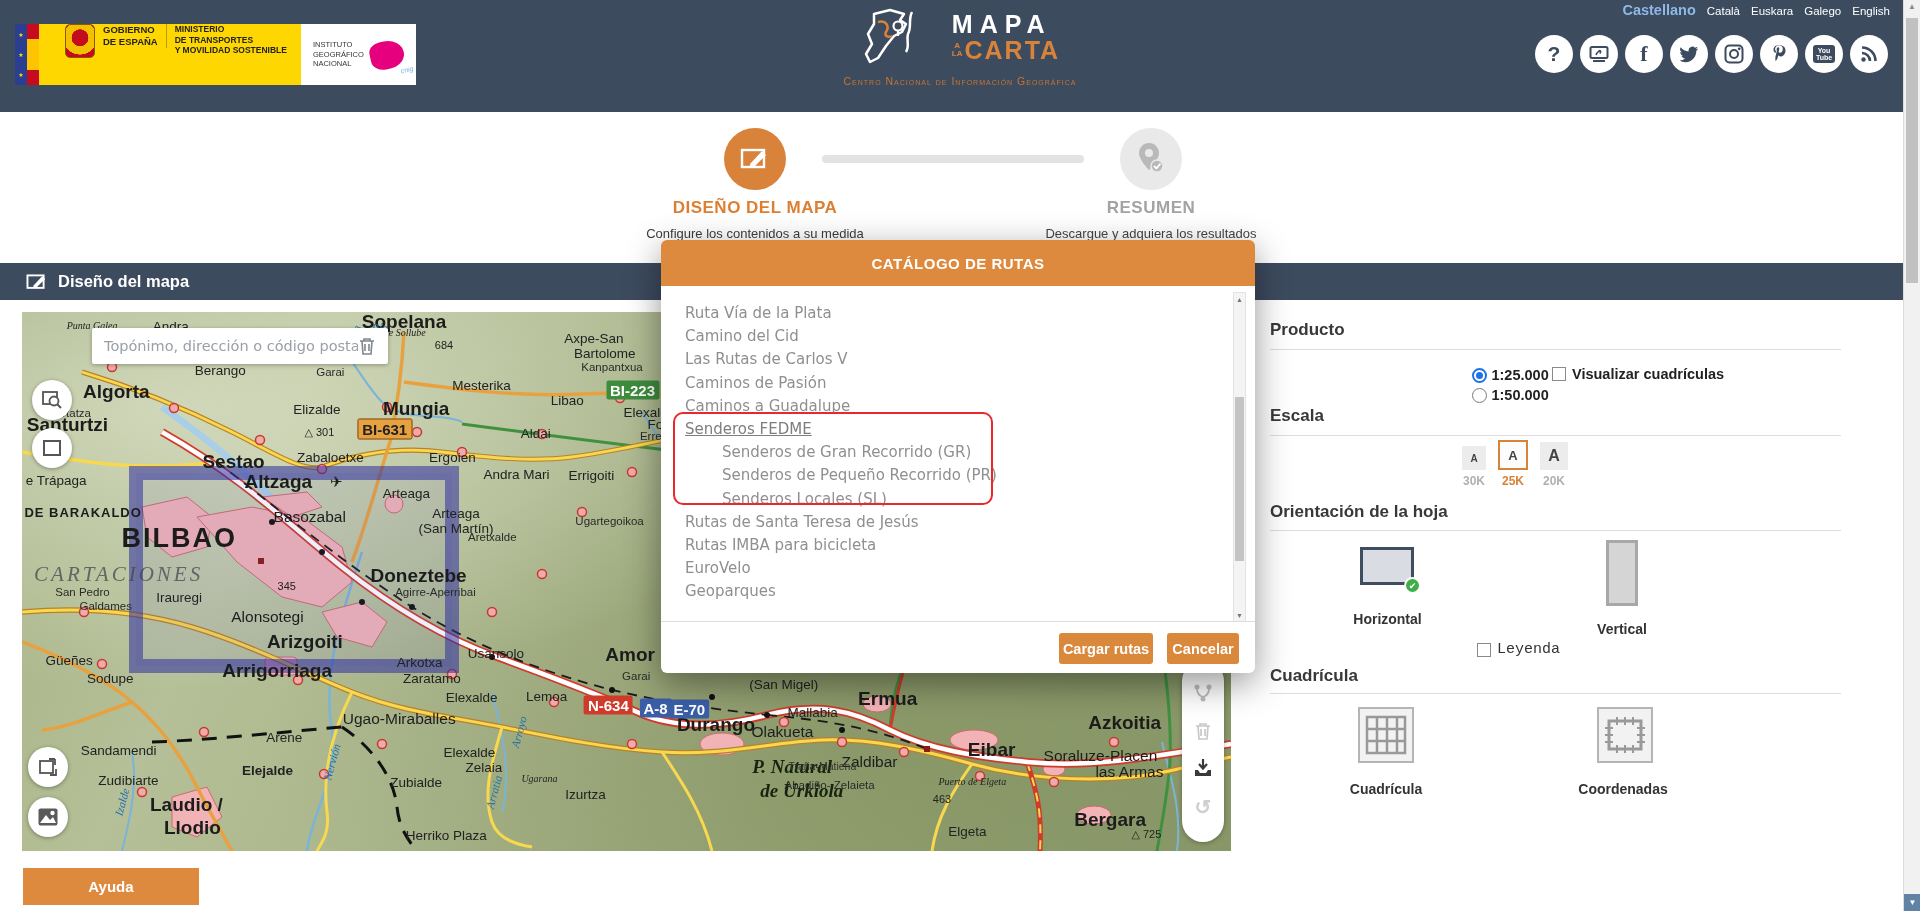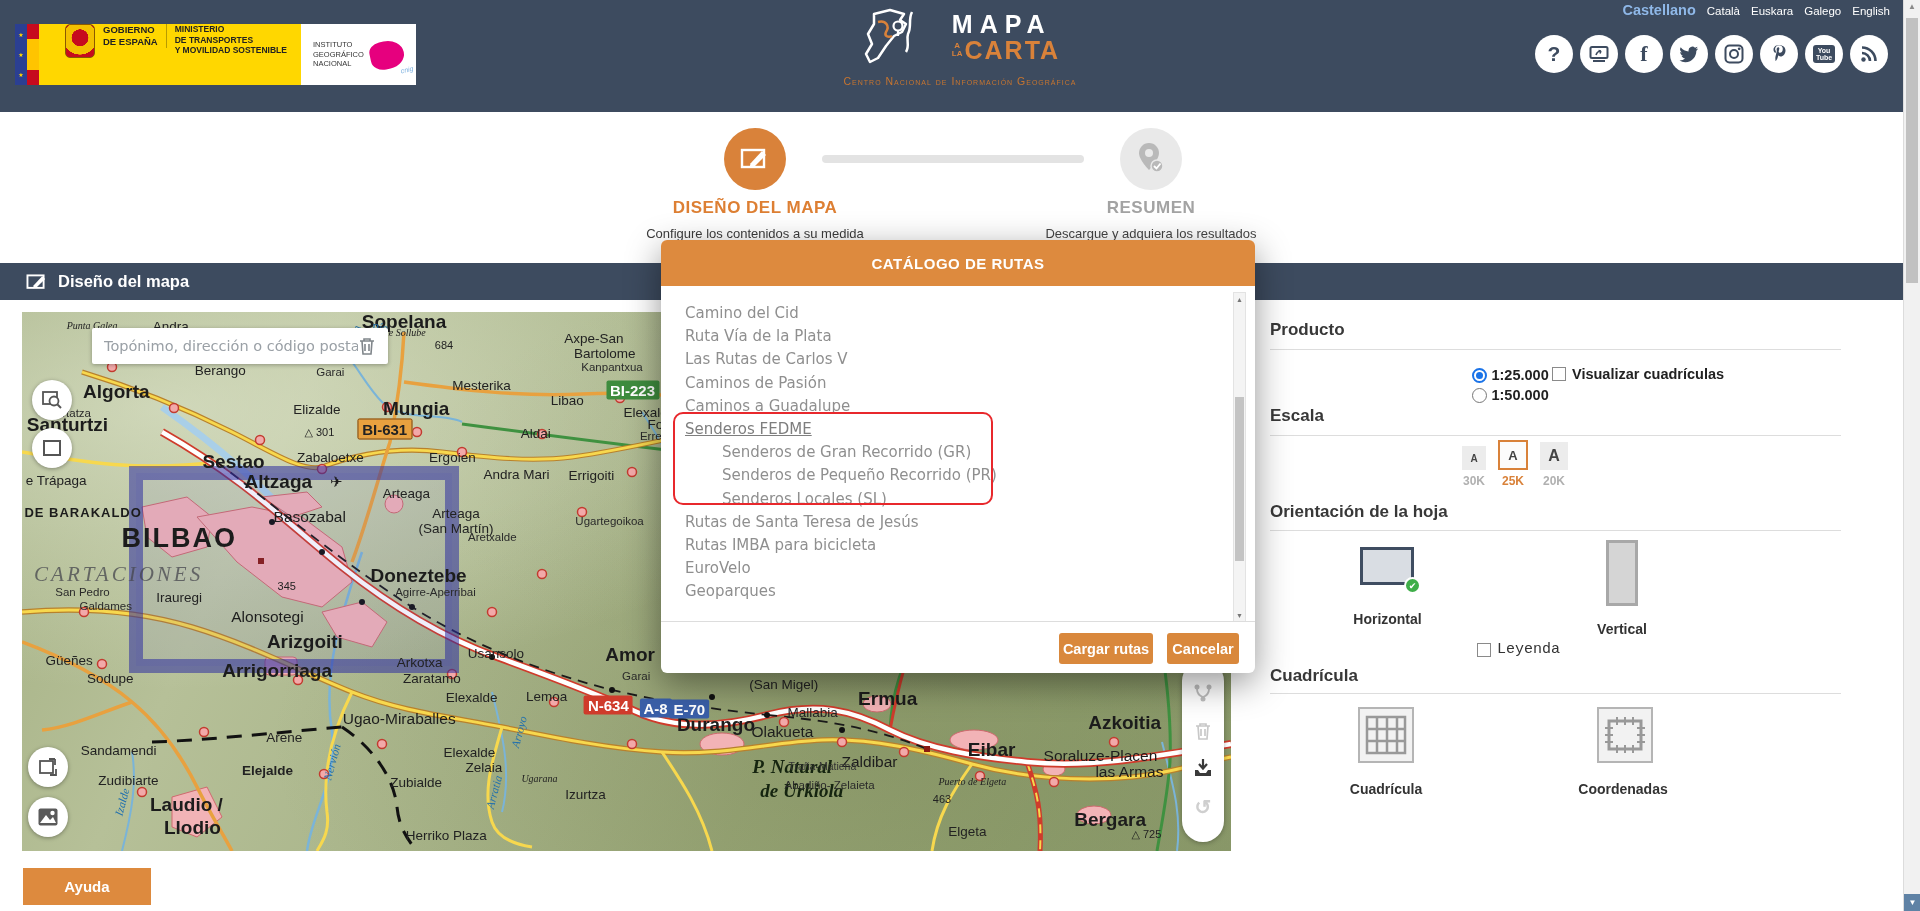--- a/index.html
+++ b/index.html
@@ -132,21 +132,21 @@
   .scale-opt.sel .scale-lbl { color:#d9823a; }
   #orient-h { position:absolute; left:1360px; top:547px; width:54px; height:38px; border:3px solid #3f4d61; background:#d9dde3; cursor:pointer; }
   #orient-check { position:absolute; left:1404px; top:577px; width:17px; height:17px; border-radius:50%; background:#3fae49; border:2px solid #fff; color:#fff; font-size:9px; display:flex; align-items:center; justify-content:center; }
   #orient-v { position:absolute; left:1606px; top:540px; width:32px; height:66px; border:3px solid #a8a8a8; background:#d5d5d5; cursor:pointer; }
   .olabel { position:absolute; text-align:center; font-size:14px; font-weight:600; color:#333; }
   #chk-leyenda { position:absolute; left:1477px; top:641px; display:flex; gap:6px; align-items:center;font-family:Liberation Mono, monospace; }
   #chk-leyenda .plabel { font-weight:normal; font-size:15px; color:#333; }
   .gicon { position:absolute; width:56px; height:56px; border:2px solid #b5b5b5; background:#f2f2f2; display:flex; align-items:center; justify-content:center; cursor:pointer; }
 
   
-  #ayuda { position:absolute; left:23px; top:868px; width:128px; height:37px; background:#dd8a3e; color:#fff; font-weight:bold; font-size:15px; border:none; display:flex; align-items:center; justify-content:center; cursor:pointer; }
+  #ayuda { position:absolute; left:23px; top:868px; width:176px; height:37px; background:#dd8a3e; color:#fff; font-weight:bold; font-size:15px; border:none; display:flex; align-items:center; justify-content:center; cursor:pointer; }
   #pagescroll { position:absolute; right:0; top:0; width:17px; height:911px; background:#f1f1f1; border-left:1px solid #dcdcdc; z-index:40; }
   #ps-up { position:absolute; top:2px; left:0; width:16px; height:14px; color:#8a8a8a; font-size:8px; text-align:center; }
   #ps-thumb { position:absolute; top:18px; left:2px; width:12px; height:265px; background:#c1c1c1; }
   #ps-down { position:absolute; bottom:0; left:0; width:17px; height:17px; background:#5f82a5; color:#fff; font-size:8px; display:flex; align-items:center; justify-content:center; }
 </style>
 </head>
 <body>
 
 <div id="stage">
 
@@ -556,22 +556,22 @@
       </svg>
       <span id="undo-icon">↺</span>
     </div>
   </div>
 
   <div id="modal">
     <div id="modal-hdr">
       <span id="modal-title">CATÁLOGO DE RUTAS</span>
     </div>
     <div id="modal-list">
+        <div class="mitem">Ruta Vía de la Plata</div>
         <div class="mitem">Camino del Cid</div>
-        <div class="mitem">Ruta Vía de la Plata</div>
         <div class="mitem">Las Rutas de Carlos V</div>
         <div class="mitem">Caminos de Pasión</div>
         <div class="mitem">Caminos a Guadalupe</div>
         <div class="mitem und">Senderos FEDME</div>
         <div class="mitem indent">Senderos de Gran Recorrido (GR)</div>
         <div class="mitem indent">Senderos de Pequeño Recorrido (PR)</div>
         <div class="mitem indent">Senderos Locales (SL)</div>
         <div class="mitem">Rutas de Santa Teresa de Jesús</div>
         <div class="mitem">Rutas IMBA para bicicleta</div>
         <div class="mitem">EuroVelo</div>

